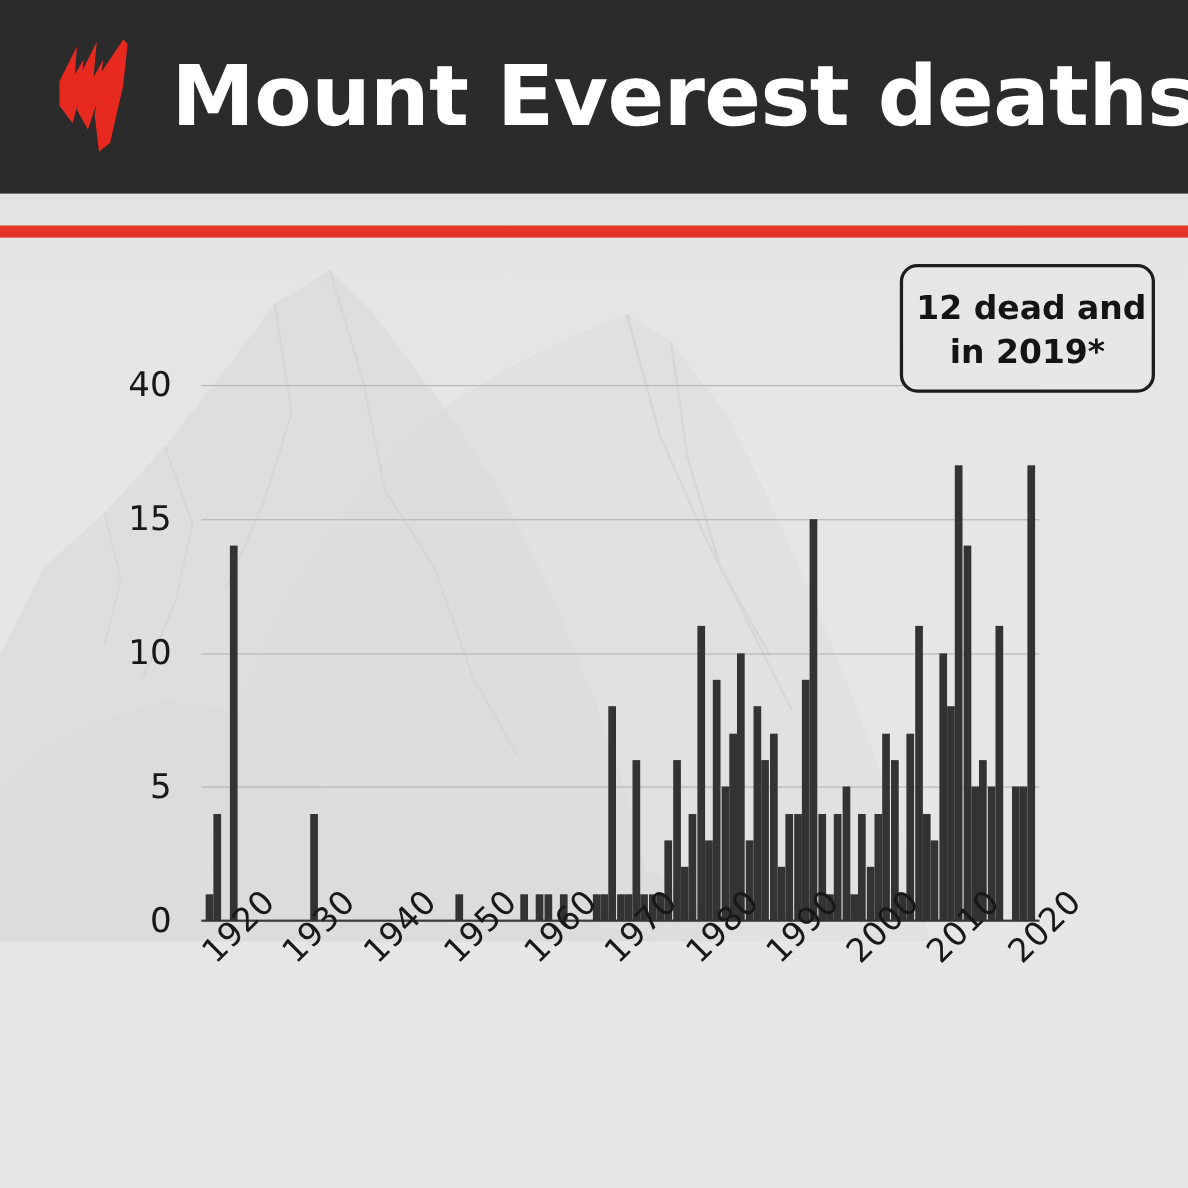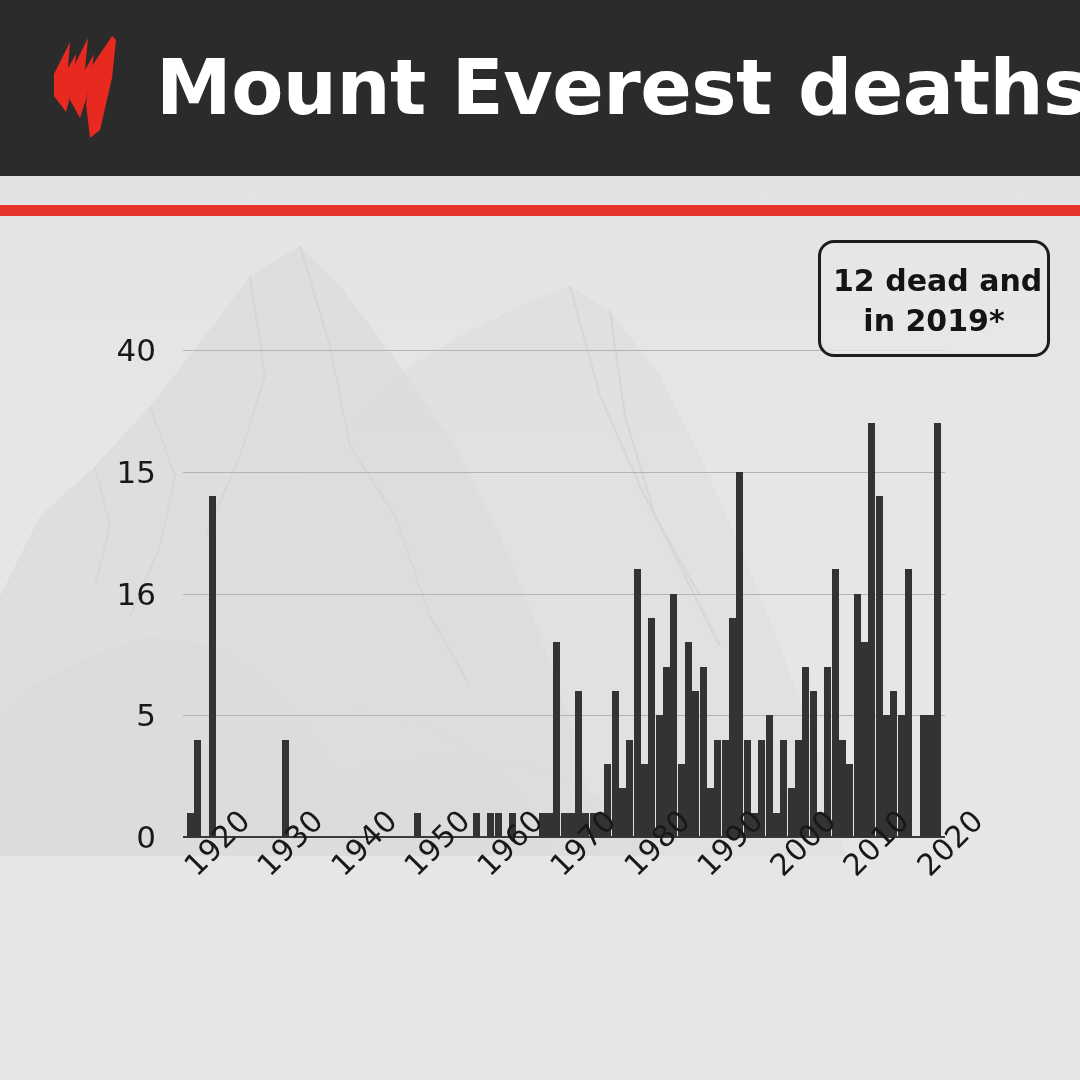--- a/index.html
+++ b/index.html
@@ -201,21 +201,21 @@
         <path d="M570 70 L600 180 L640 270 L680 350 L720 430"></path>
         <path d="M610 95 L625 200 L655 300 L700 380"></path>
         <path d="M150 190 L175 260 L160 330 L130 400"></path>
         <path d="M95 250 L110 310 L95 370"></path>
       </g>
     </svg>
 
     <div class="ylabels">
       <div class="ylabel" style="top:621px">0</div>
       <div class="ylabel" style="top:499px">5</div>
-      <div class="ylabel" style="top:378px">16</div>
+      <div class="ylabel" style="top:378px">10</div>
       <div class="ylabel" style="top:256px">15</div>
       <div class="ylabel" style="top:134px">40</div>
     </div>
 
     <div class="plot">
       <div class="gridline" style="top:10px"></div>
       <div class="gridline" style="top:132px"></div>
       <div class="gridline" style="top:254px"></div>
       <div class="gridline" style="top:375px"></div>
       <div class="axis-line" style="top:496px"></div>

